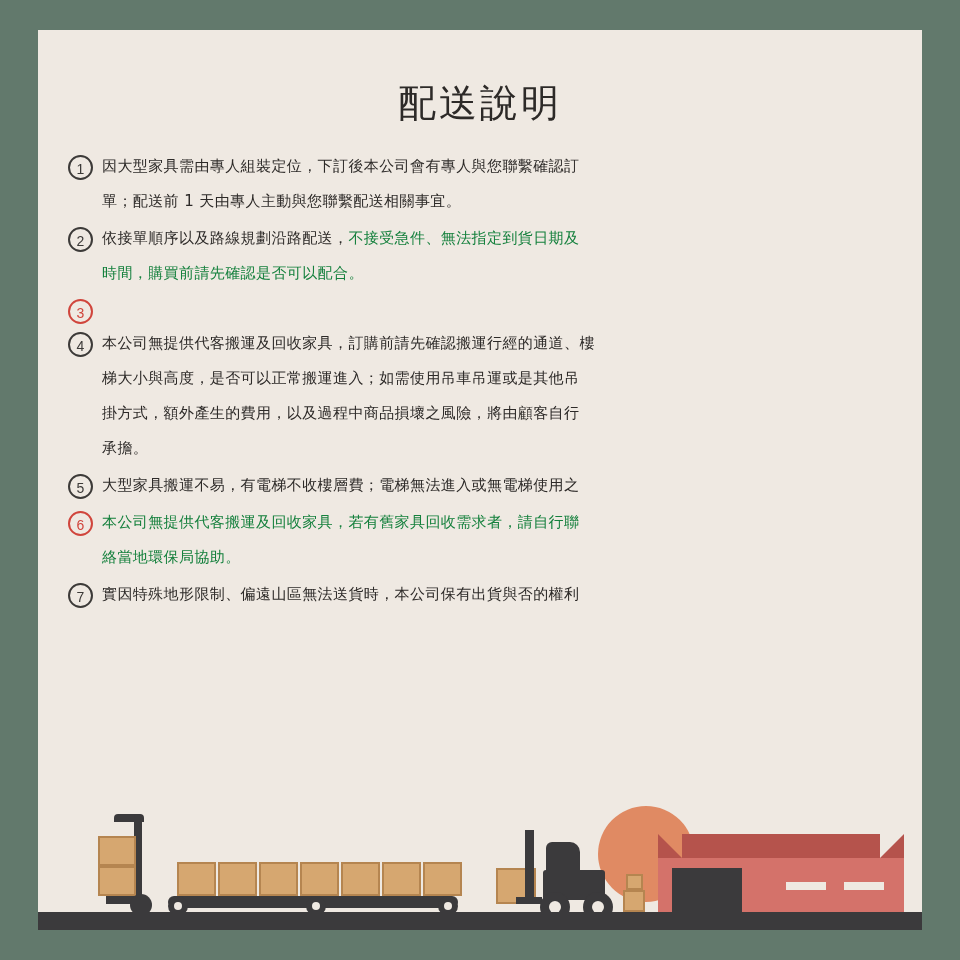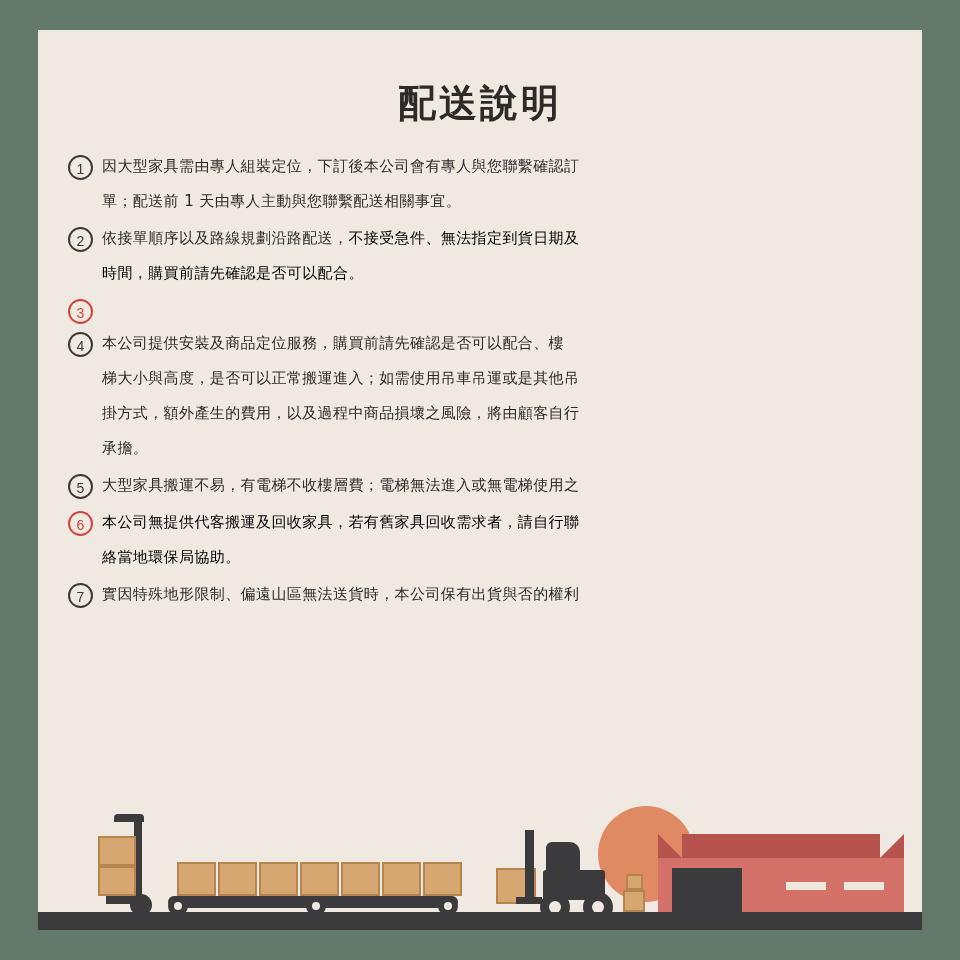--- a/index.html
+++ b/index.html
@@ -18,21 +18,21 @@
     left: 38px;
     top: 30px;
     width: 884px;
     height: 900px;
     background: #efe9e2;
     overflow: hidden;
   }
   .title {
     text-align: center;
     font-size: 38px;
-    font-weight: bold;
+    font-weight: normal;
     color: #2d2a28;
     letter-spacing: 3px;
     margin-top: 48px;
     margin-bottom: 20px;
   }
   .list {
     padding: 0 28px 0 30px;
   }
   .item {
     display: flex;
@@ -59,21 +59,21 @@
     color: #d0453c;
   }
   .text {
     font-size: 15px;
     line-height: 35px;
     color: #2d2a28;
     letter-spacing: 0.4px;
     text-align: justify;
   }
   .text .red {
-    color: #000000;
+    color: #15803d;
   }
   
   .scene {
     position: absolute;
     left: 0;
     bottom: 0;
     width: 884px;
     height: 140px;
   }
   .ground {
@@ -314,21 +314,21 @@
           <div><span>依接單順序以及路線規劃沿路配送，</span><span class="red">不接受急件、無法指定到貨日期及</span></div>
           <div><span class="red">時間，購買前請先確認是否可以配合。</span></div>
         </div>
       </div>
       <div class="item">
         <div class="num red">3</div>
       </div>
       <div class="item">
         <div class="num">4</div>
         <div class="text">
-          <div><span>本公司提供安裝及商品定位服務，購買前請先確認是否可以配合、樓</span></div>
+          <div><span>本公司無提供代客搬運及回收家具，訂購前請先確認搬運行經的通道、樓</span></div>
           <div><span>梯大小與高度，是否可以正常搬運進入；如需使用吊車吊運或是其他吊</span></div>
           <div><span>掛方式，額外產生的費用，以及過程中商品損壞之風險，將由顧客自行</span></div>
           <div><span>承擔。</span></div>
         </div>
       </div>
       <div class="item">
         <div class="num">5</div>
         <div class="text">
           <div><span>大型家具搬運不易，有電梯不收樓層費；電梯無法進入或無電梯使用之</span></div>
         </div>

